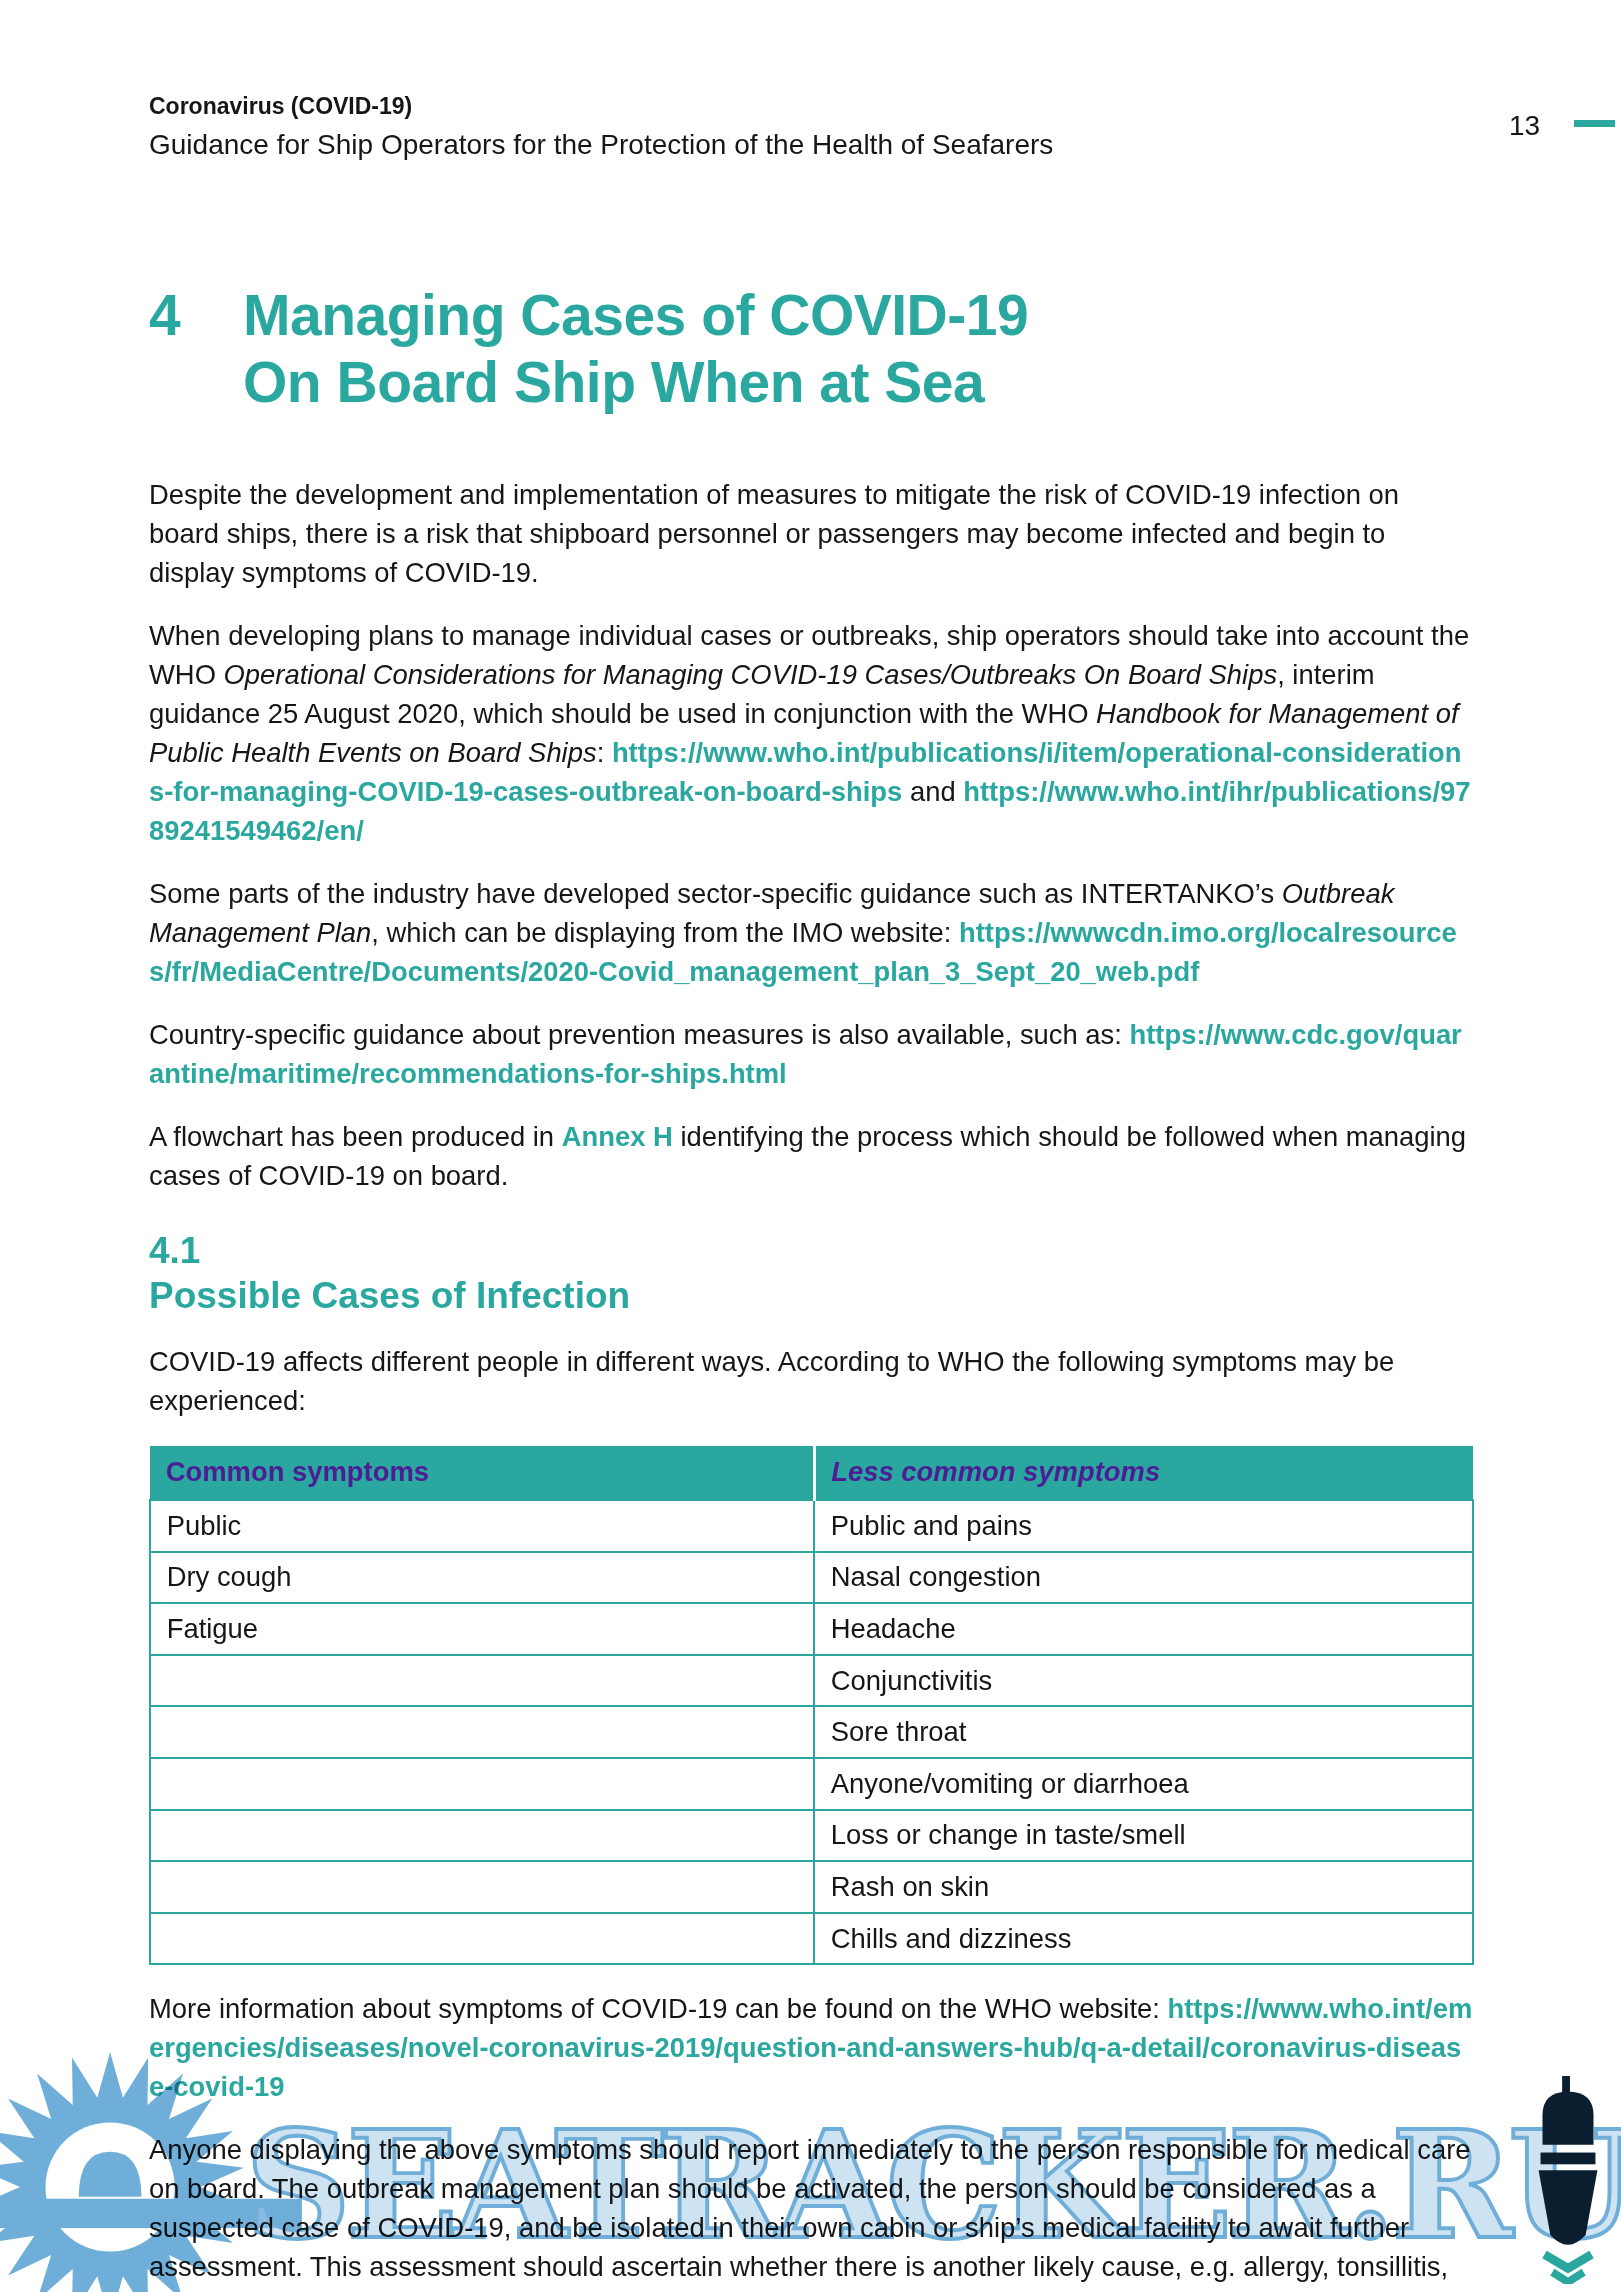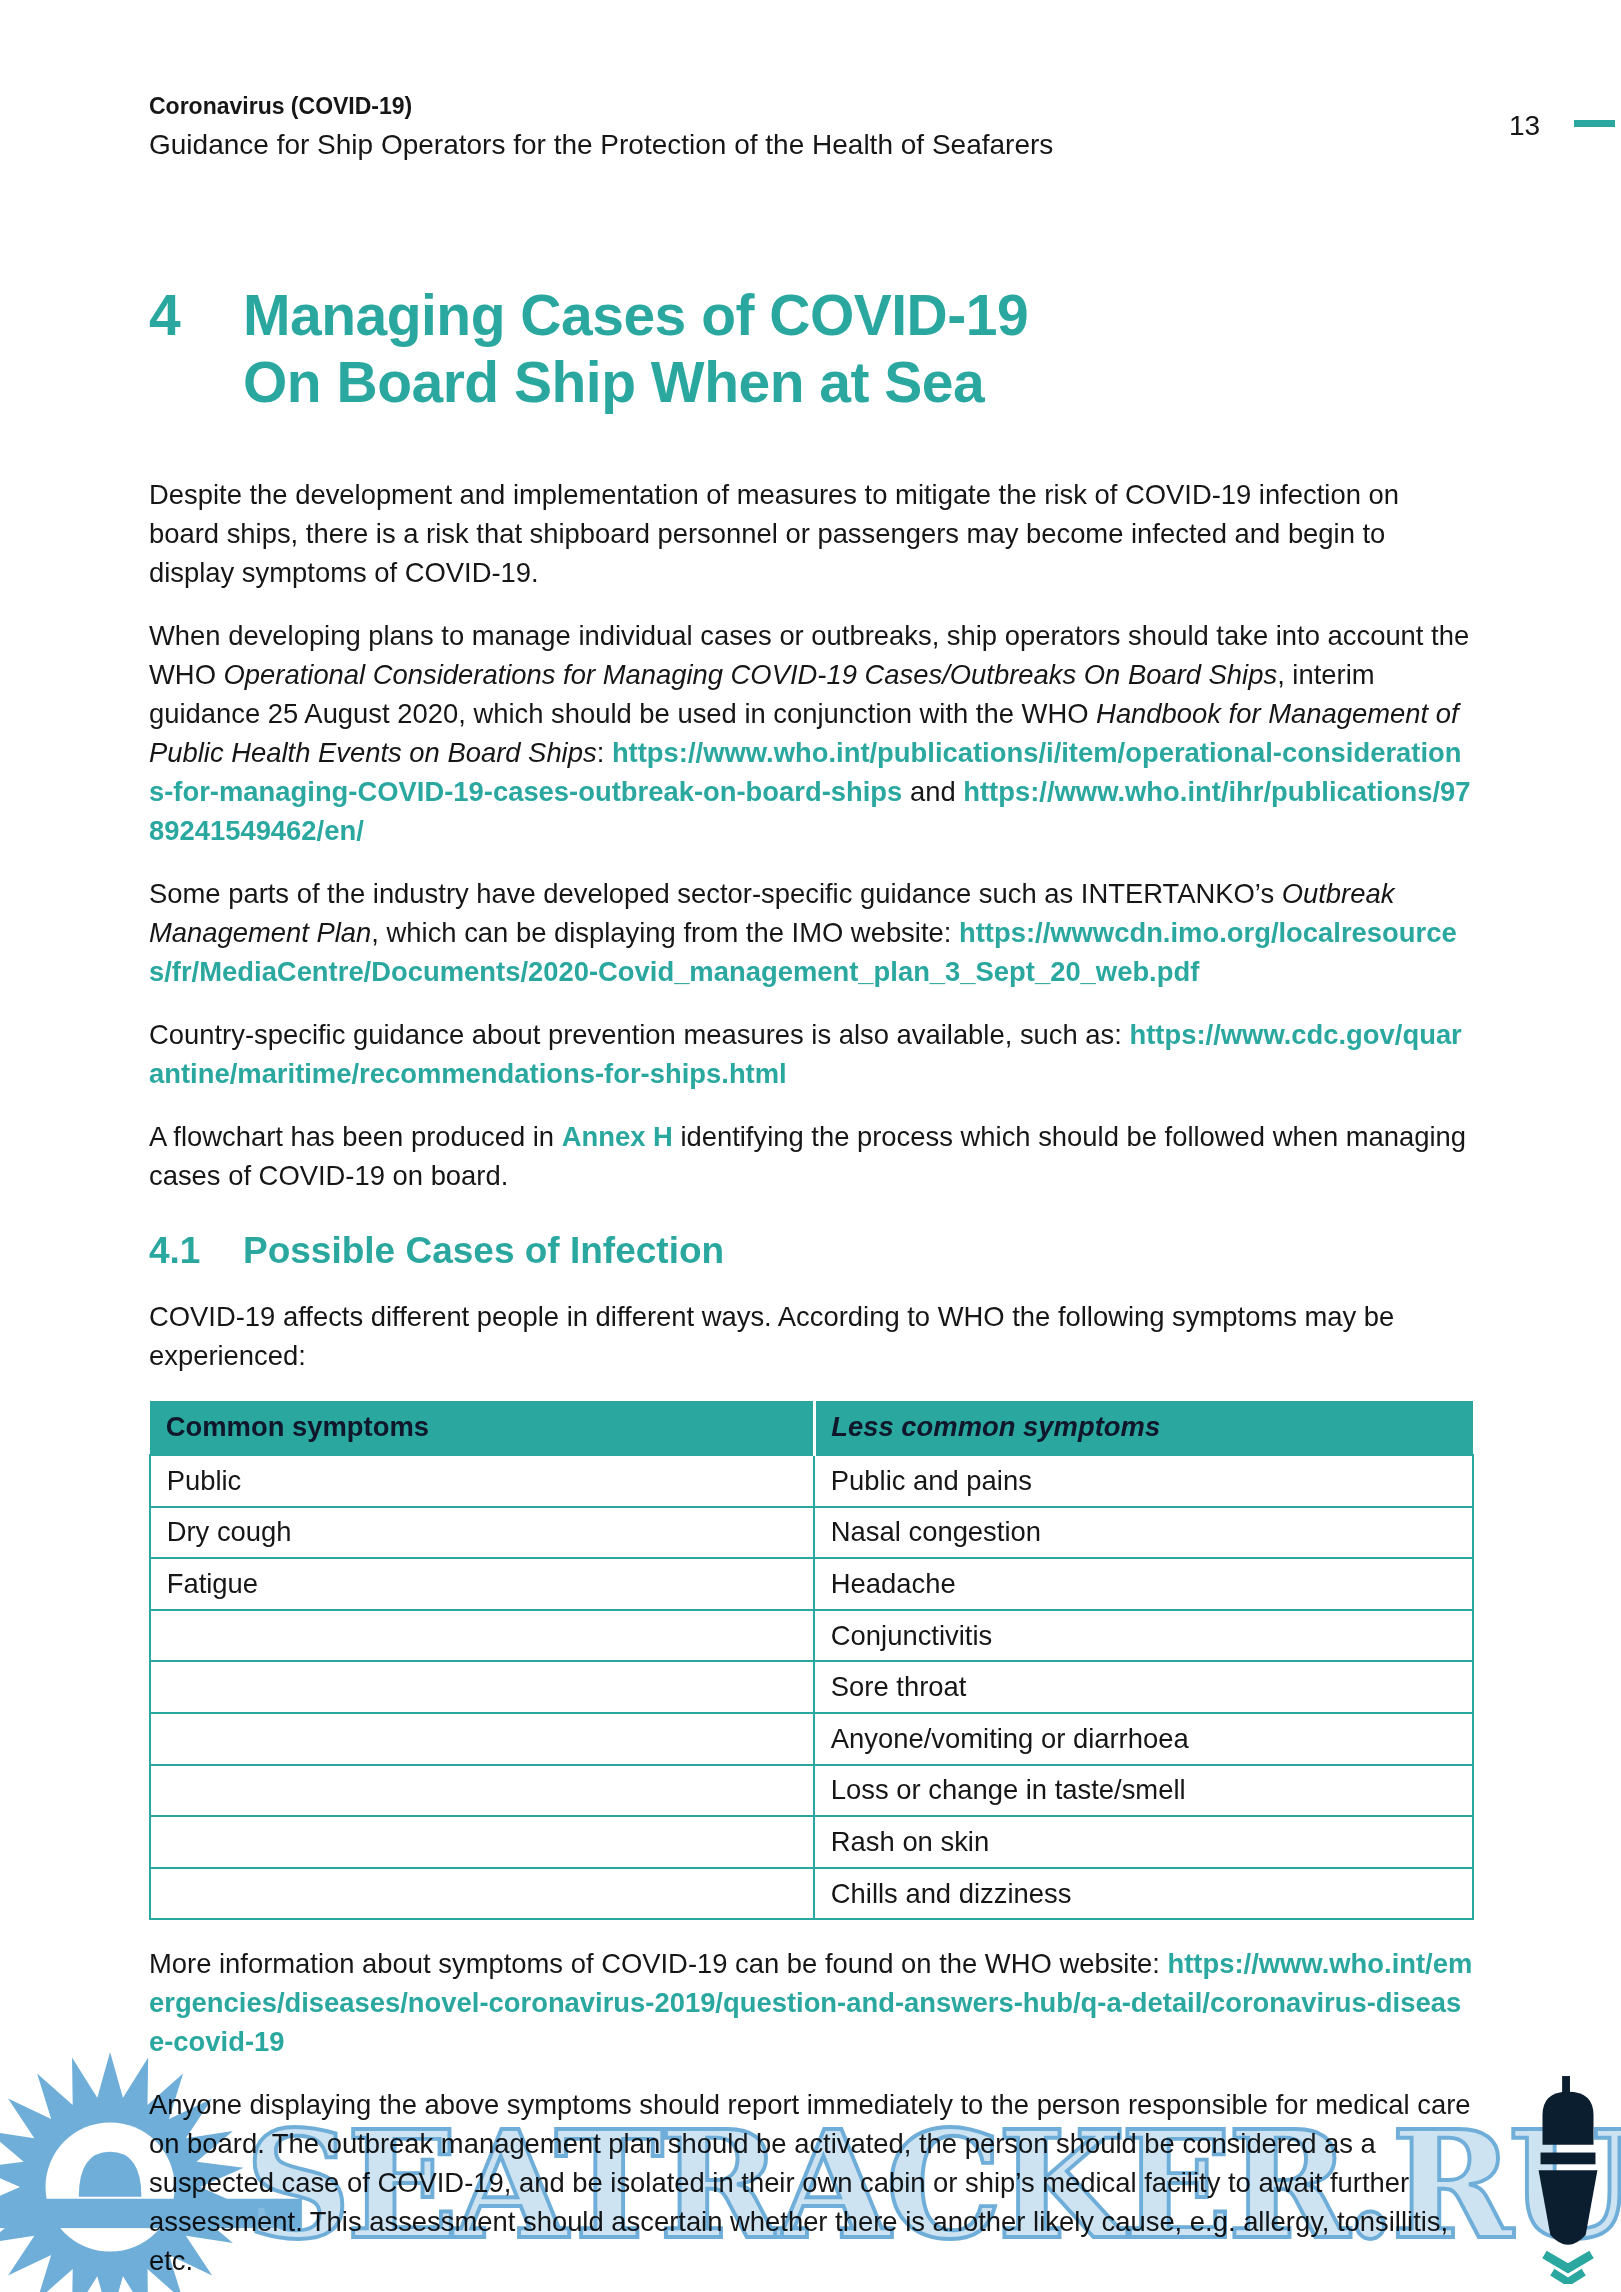--- a/index.html
+++ b/index.html
@@ -17,28 +17,28 @@
   }
   .content{position:absolute;left:149px;top:0;width:1325px;}
   .doc-title{margin-top:88px;font-size:23px;font-weight:bold;line-height:37px;}
   .doc-subtitle{font-size:28px;line-height:39px;}
   .page-number{position:absolute;left:1509px;top:110px;font-size:28px;}
   .top-dash{position:absolute;top:120px;right:5.9px;width:41px;height:6.9px;background:var(--accent);}
   h1{display:flex;margin-top:118px;margin-bottom:59px;color:var(--accent);
      font-size:57px;line-height:67px;font-weight:bold;letter-spacing:-0.5px;}
   h1 .h-num{width:94px;flex:none;}
   h2{display:flex;margin-top:33px;margin-bottom:0;color:var(--accent);
-     font-size:37px;line-height:45px;font-weight:bold;}
+     font-size:37px;line-height:45px;font-weight:bold;flex-direction:column;}
   h2 .h-num{width:94px;flex:none;}
   p{font-size:27.4px;line-height:39px;margin-top:24px;}
   p.first{margin-top:0;}
   .seg-i{font-style:italic;}
   .seg-link{color:var(--accent);font-weight:bold;word-break:break-all;}
   table{border-collapse:collapse;width:100%;margin-top:25.5px;}
-  th{background:var(--accent);color:#0f172a;text-align:left;font-size:27.4px;font-weight:bold;
+  th{background:var(--accent);color:#4c1d95;text-align:left;font-size:27.4px;font-weight:bold;
      padding:10.8px 15.7px;border-right:3.9px solid #fff;}
   th:last-child{border-right:none;font-style:italic;}
   td{border:2px solid var(--accent);font-size:27.4px;padding:8.8px 15.7px;height:50px;vertical-align:middle;}
   col.c1{width:50.2%;}
   
   .watermark{position:absolute;inset:0;z-index:10;pointer-events:none;mix-blend-mode:multiply;}
   .wm-sun{position:absolute;left:-27.4px;top:2050px;}
   .wm-text{position:absolute;left:245px;top:2099px;width:1274px;white-space:nowrap;
      font-family:"DejaVu Serif",serif;font-weight:bold;font-size:147px;letter-spacing:-4.9px;
      color:var(--wm-fill);-webkit-text-stroke:3.9px var(--wm-blue);}

